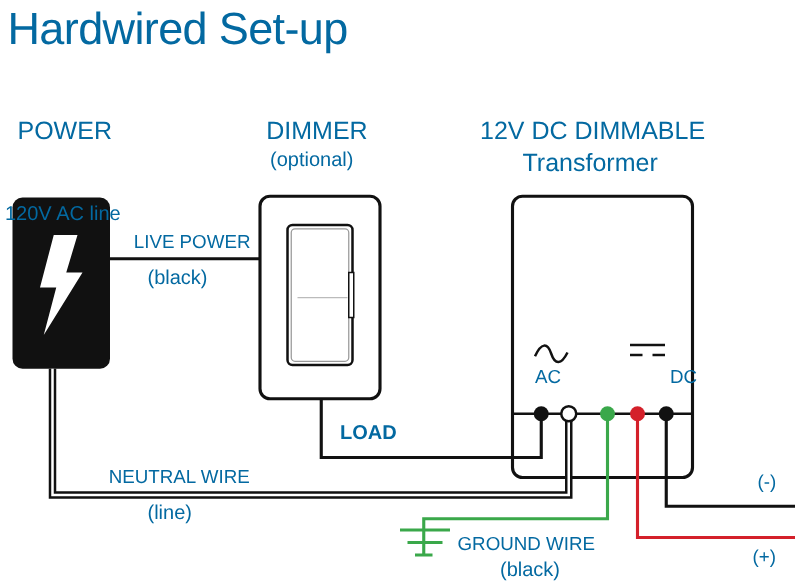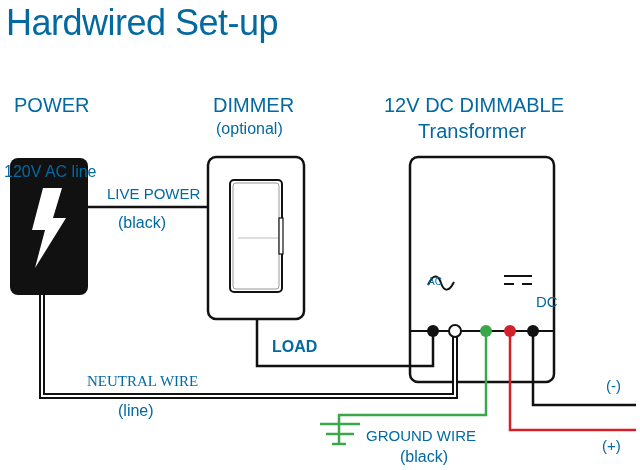--- a/index.html
+++ b/index.html
@@ -60,28 +60,28 @@
 
 <div class="lbl" style="left:14px;top:94px;font-size:20px;">POWER</div>
 <div class="lbl" style="left:4px;top:120px;font-size:16px;margin-top:43px;">120V AC line</div>
 
 <div class="lbl" style="left:213px;top:94px;font-size:20px;">DIMMER</div>
 <div class="lbl" style="left:216px;top:120px;font-size:16px;">(optional)</div>
 
 <div class="lbl" style="left:384px;top:94px;font-size:20px;">12V DC DIMMABLE</div>
 <div class="lbl" style="left:418px;top:120px;font-size:20px;">Transformer</div>
 
-<div class="lbl" style="left:428px;top:276px;font-size:10px;">AC</div>
+<div class="lbl" style="left:428px;top:293px;font-size:15px;">AC</div>
 <div class="lbl" style="left:506px;top:293px;font-size:15px;margin-left:30px;">DC</div>
 
 <div class="lbl" style="left:107px;top:185px;font-size:15px;">LIVE POWER</div>
 <div class="lbl" style="left:118px;top:214px;font-size:16px;">(black)</div>
 
 <div class="lbl" style="left:272px;top:338px;font-size:16px;font-weight:bold;">LOAD</div>
 
-<div class="lbl" style="left:87px;top:373px;font-size:15px;font-family:Liberation Serif, serif;">NEUTRAL WIRE</div>
+<div class="lbl" style="left:87px;top:373px;font-size:15px;">NEUTRAL WIRE</div>
 <div class="lbl" style="left:118px;top:402px;font-size:16px;">(line)</div>
 
 <div class="lbl" style="left:366px;top:427px;font-size:15px;">GROUND WIRE</div>
 <div class="lbl" style="left:400px;top:448px;font-size:16px;">(black)</div>
 
 <div class="lbl" style="left:606px;top:377px;font-size:15px;">(-)</div>
 <div class="lbl" style="left:602px;top:437px;font-size:15px;">(+)</div>
 
 </body></html>

